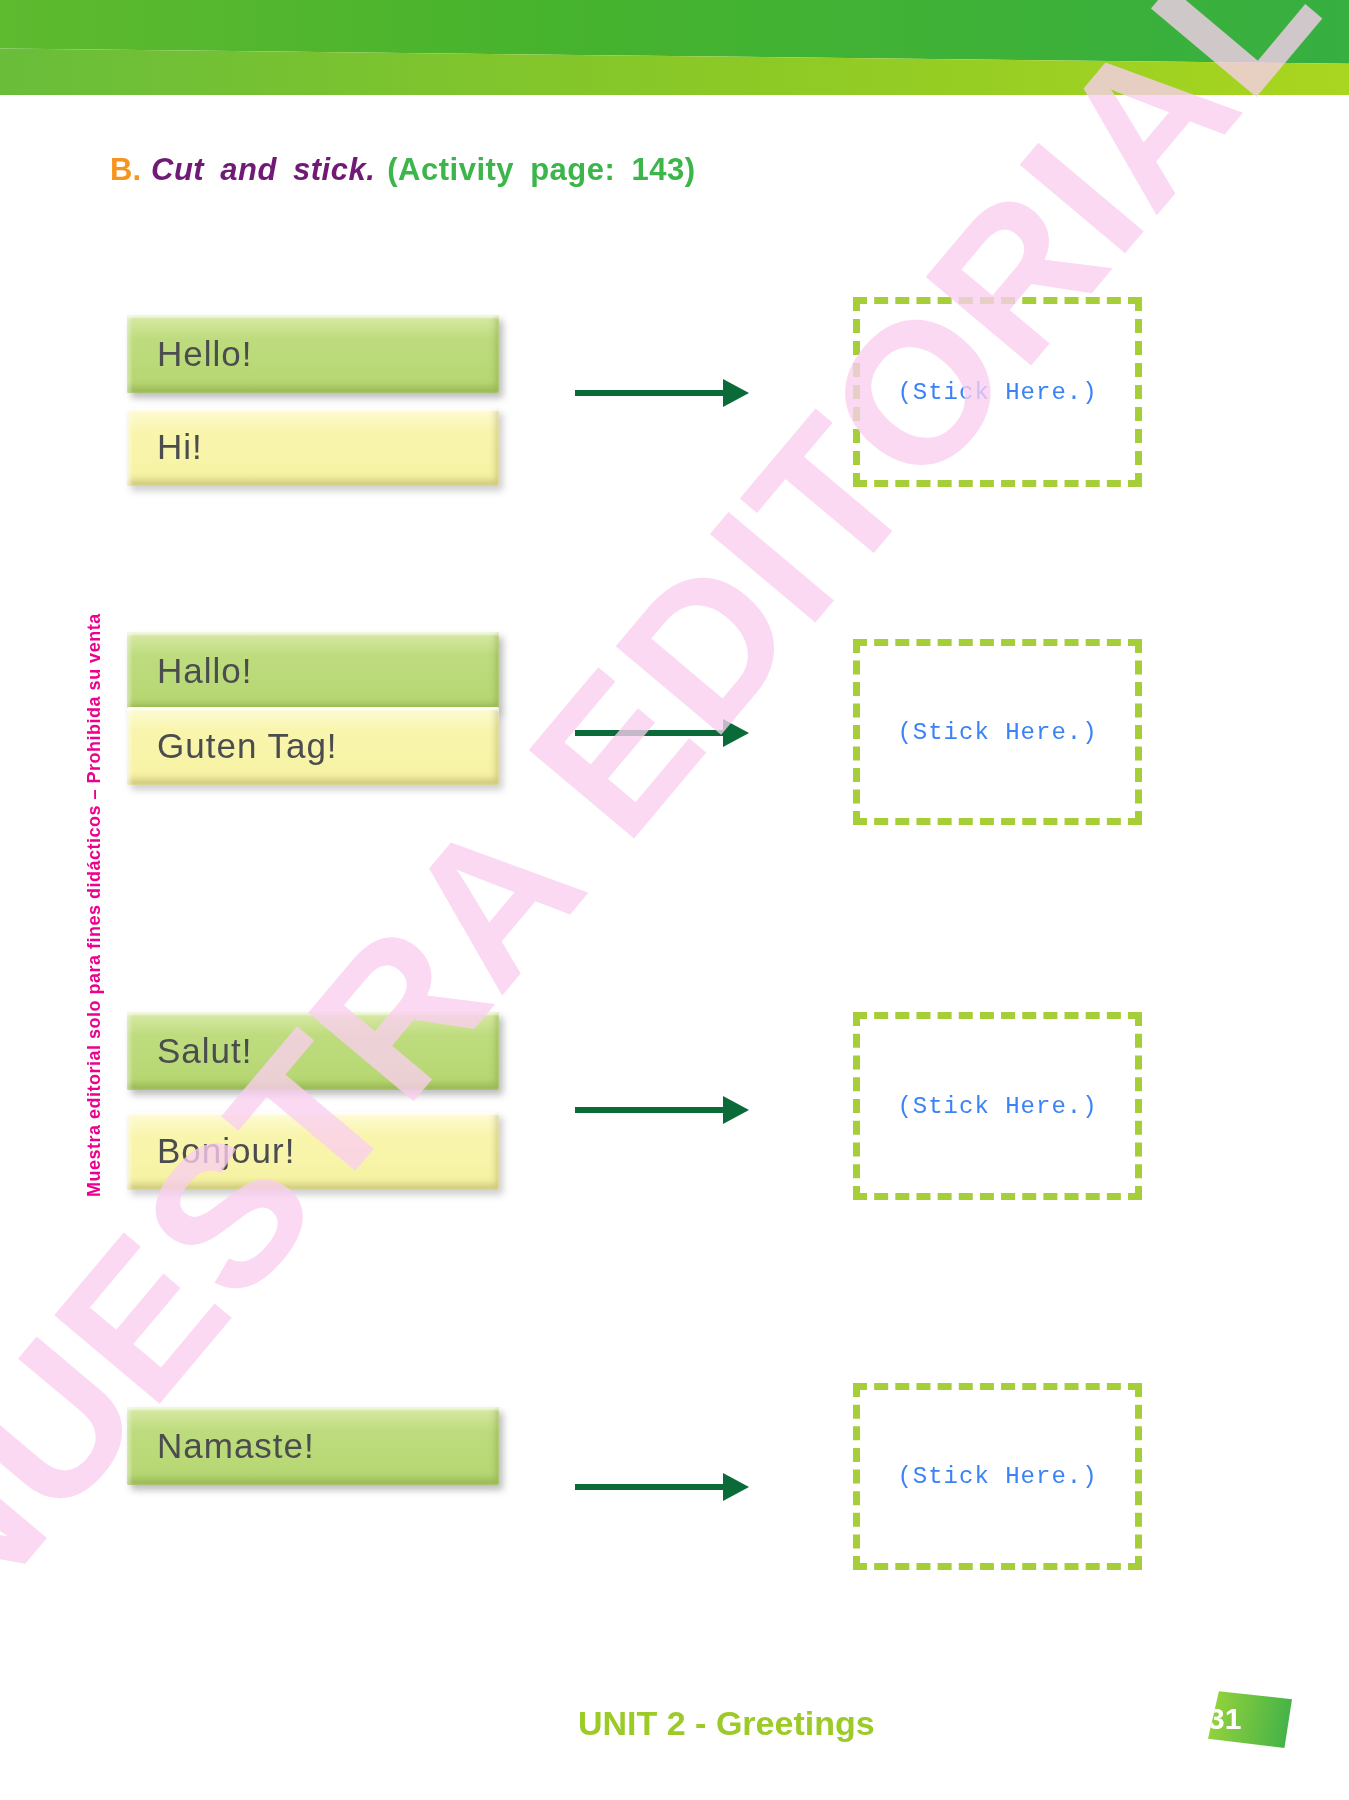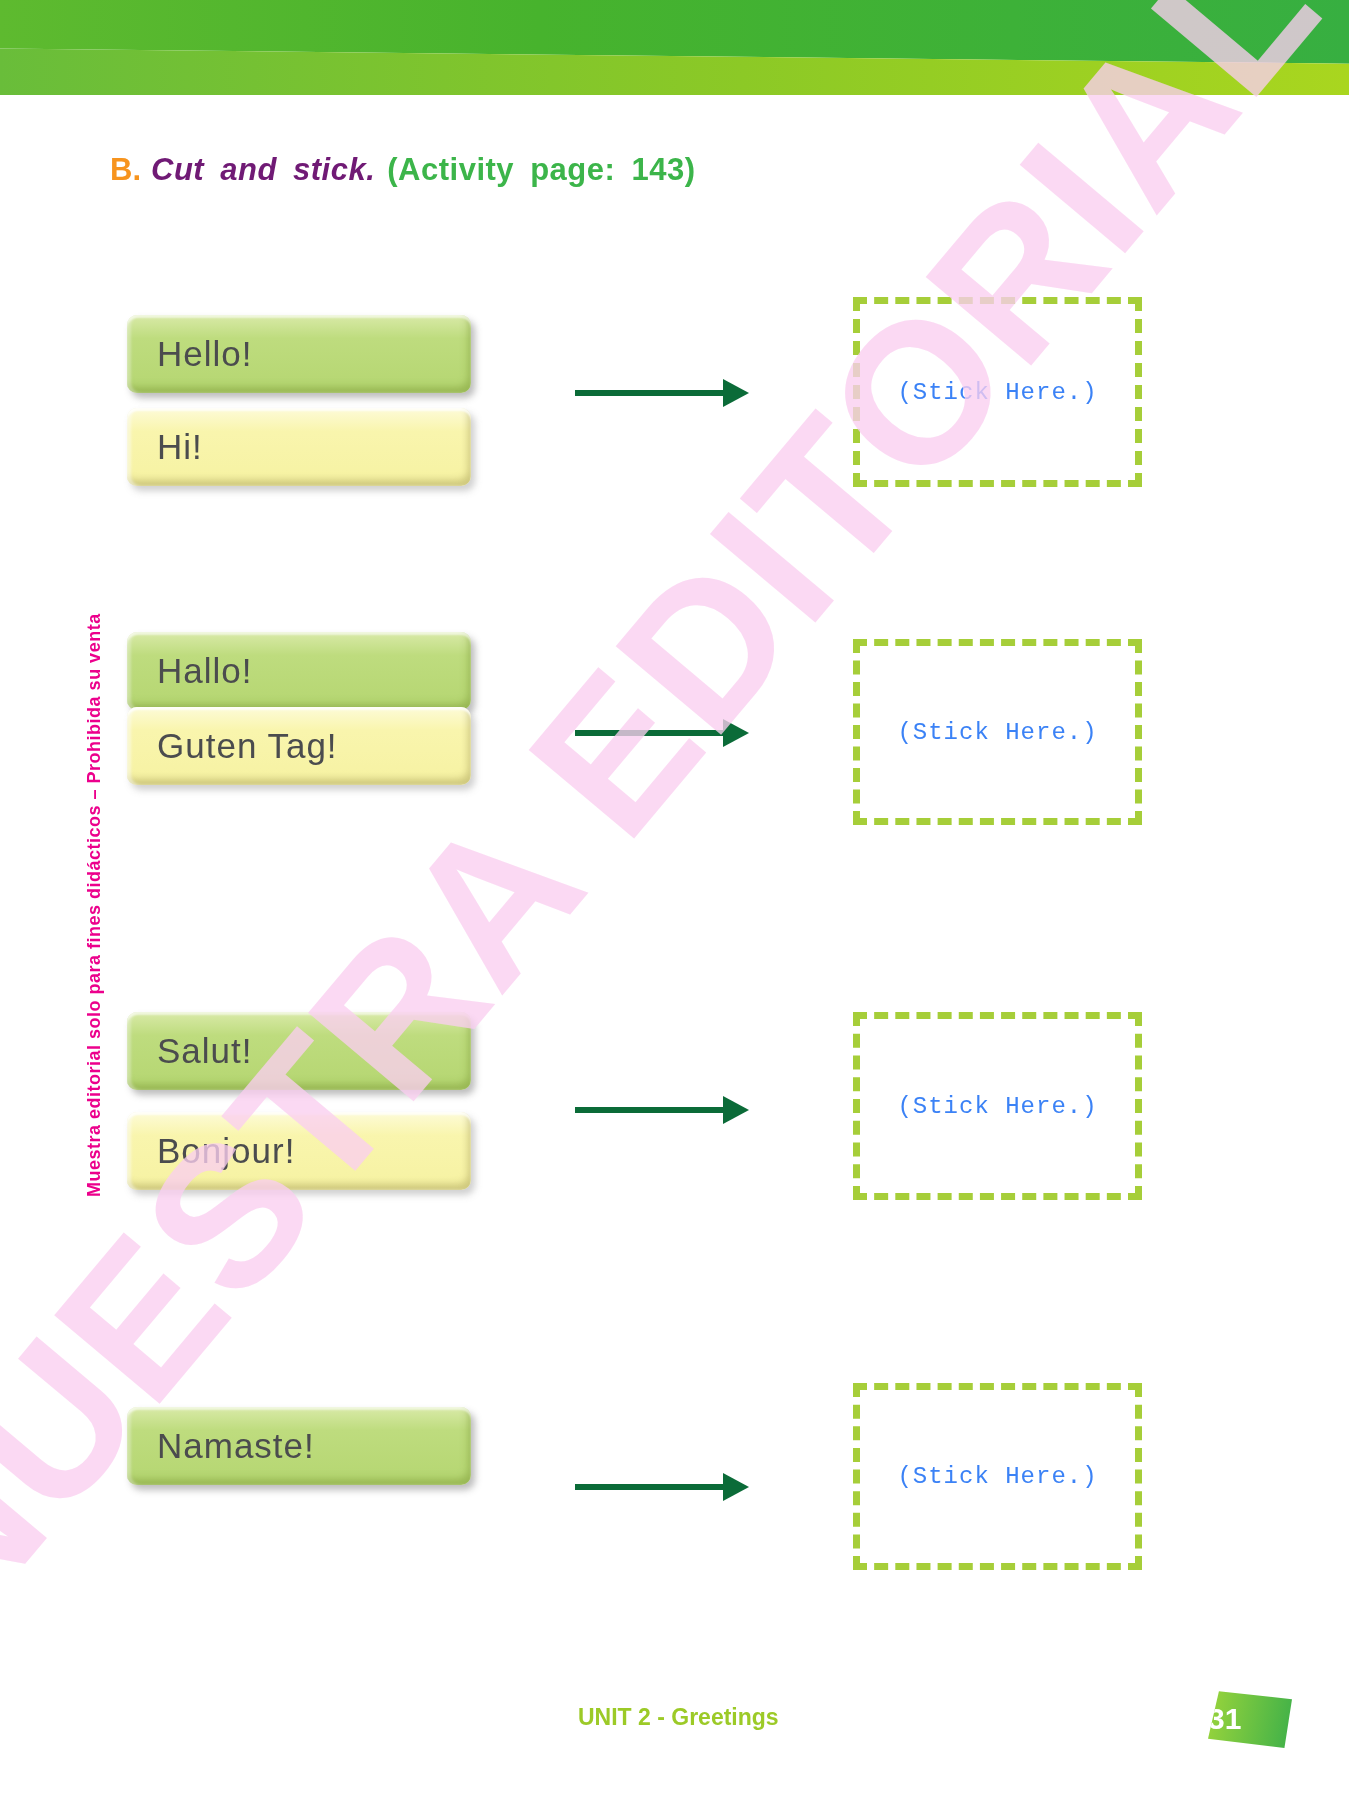--- a/index.html
+++ b/index.html
@@ -26,21 +26,21 @@
   .title .activity{color:#3cb54a;margin-left:12px;letter-spacing:.5px;}
   
   .side-note{
     position:absolute;left:84px;top:598px;height:614px;z-index:4;
     writing-mode:vertical-rl;transform:rotate(180deg);
     display:flex;align-items:center;justify-content:center;
     font-size:18px;font-weight:bold;color:#ec008c;white-space:nowrap;letter-spacing:.5px;
   }
   
   .card{
-    position:absolute;left:127px;width:344px;height:78px;border-radius:10px;
+    position:absolute;left:127px;width:372px;height:78px;border-radius:2px;
     font-size:35px;color:#4b4c4e;letter-spacing:1px;
     display:flex;align-items:center;padding-left:30px;box-sizing:border-box;z-index:2;
   }
   .card.green{
     background:linear-gradient(180deg,#d9eaa8 0%,#bedc7e 30%,#b5d671 100%);
     box-shadow:4px 5px 7px rgba(90,90,90,.40),
       inset 0 3px 2px rgba(255,255,255,.60),
       inset 4px 0 3px rgba(255,255,255,.35),
       inset -3px -6px 7px rgba(125,155,55,.50);
   }
@@ -72,21 +72,21 @@
   .b3{top:1012px;height:188px;}
   .b4{top:1383px;height:187px;}
   
   .watermark{
     position:absolute;left:-90px;top:1479px;z-index:3;pointer-events:none;
     transform:rotate(-50deg);transform-origin:left center;
     font-size:200px;font-weight:bold;white-space:nowrap;letter-spacing:2px;
     color:rgba(250,206,240,0.78);
   }
   
-  .footer-unit{position:absolute;left:578px;top:1704px;font-size:23px;font-weight:bold;color:#9cca27;z-index:4;white-space:nowrap;}
+  .footer-unit{position:absolute;left:578px;top:1704px;font-size:34px;font-weight:bold;color:#9cca27;z-index:4;white-space:nowrap;}
   .badge{
     position:absolute;left:1208px;top:1690px;width:84px;height:58px;z-index:4;
     background:linear-gradient(100deg,#9bd53b 0%,#3eb049 100%);
     clip-path:polygon(13% 2%,100% 16%,91% 100%,0 84%);
     display:flex;align-items:center;
     color:#ffffff;font-weight:bold;font-size:30px;
   }
 </style>
 </head>
 <body>

